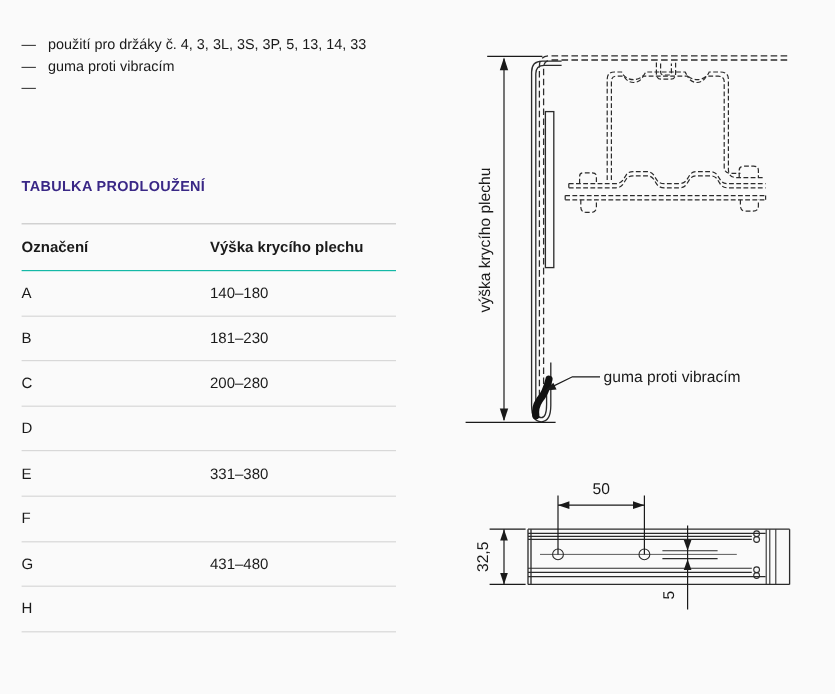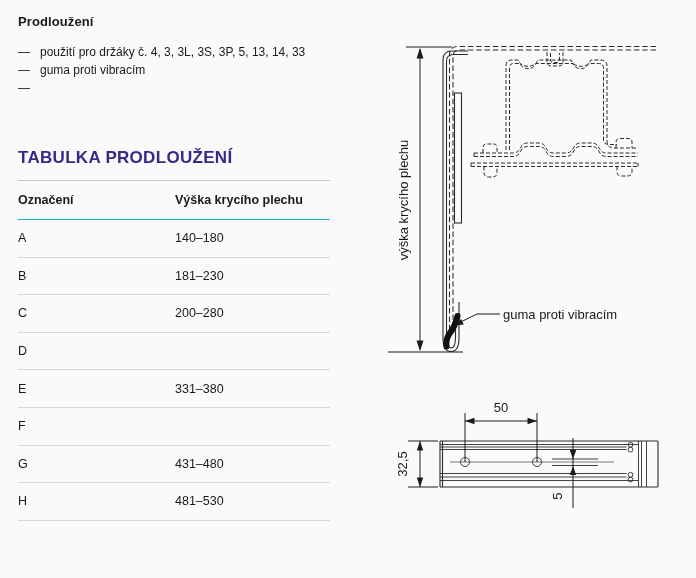--- a/index.html
+++ b/index.html
@@ -40,23 +40,23 @@
   
   .table-block {
     position: absolute;
     left: 18px;
     top: 148px;
     width: 312px;
   }
   .table-title {
     color: #3a2886;
     font-weight: 700;
-    font-size: 17px;
+    font-size: 12px;
     letter-spacing: 0.3px;
-    padding-bottom: 12px;
+    padding-bottom: 24px;
     border-bottom: 1px solid #c7c7c7;
   }
   .thead {
     display: flex;
     font-weight: 700;
     font-size: 12.5px;
     padding: 12px 0;
     border-bottom: 1px solid #14b8a6;
   }
   .col1 { width: 157px; flex: 0 0 157px; }
@@ -86,21 +86,20 @@
   .arr  { fill: #1a1a1a; stroke: none; }
   .rubber { fill: none; stroke: #111111; stroke-width: 6; stroke-linecap: round; }
   .svgtxt { fill: #1a1a1a; font-size: 13px; font-family: "Liberation Sans", sans-serif; }
 </style>
 </head>
 <body>
 
 <div class="page">
 
   <div class="intro">
-    <div class="intro-title">Prodloužení</div>
     <div class="bullets">
       <div class="bullet">
         <span class="dash">—</span>
         <span>použití pro držáky č. 4, 3, 3L, 3S, 3P, 5, 13, 14, 33</span>
       </div>
       <div class="bullet">
         <span class="dash">—</span>
         <span>guma proti vibracím</span>
       </div>
       <div class="bullet">
@@ -136,21 +135,20 @@
     </div>
     <div class="trow">
       <div class="col1">F</div>
     </div>
     <div class="trow">
       <div class="col1">G</div>
       <div class="col2">431–480</div>
     </div>
     <div class="trow">
       <div class="col1">H</div>
-      <div class="col2">481–530</div>
     </div>
   </div>
 
   <div class="drawings">
     <svg width="316" height="578" viewBox="380 0 316 578" xmlns="http://www.w3.org/2000/svg">
 
       <g>
 
         <g>
           <path class="dash-sheet" d="M 656,46.5 H 458 Q 449.5,46.5 449.5,55 V 335"></path>

